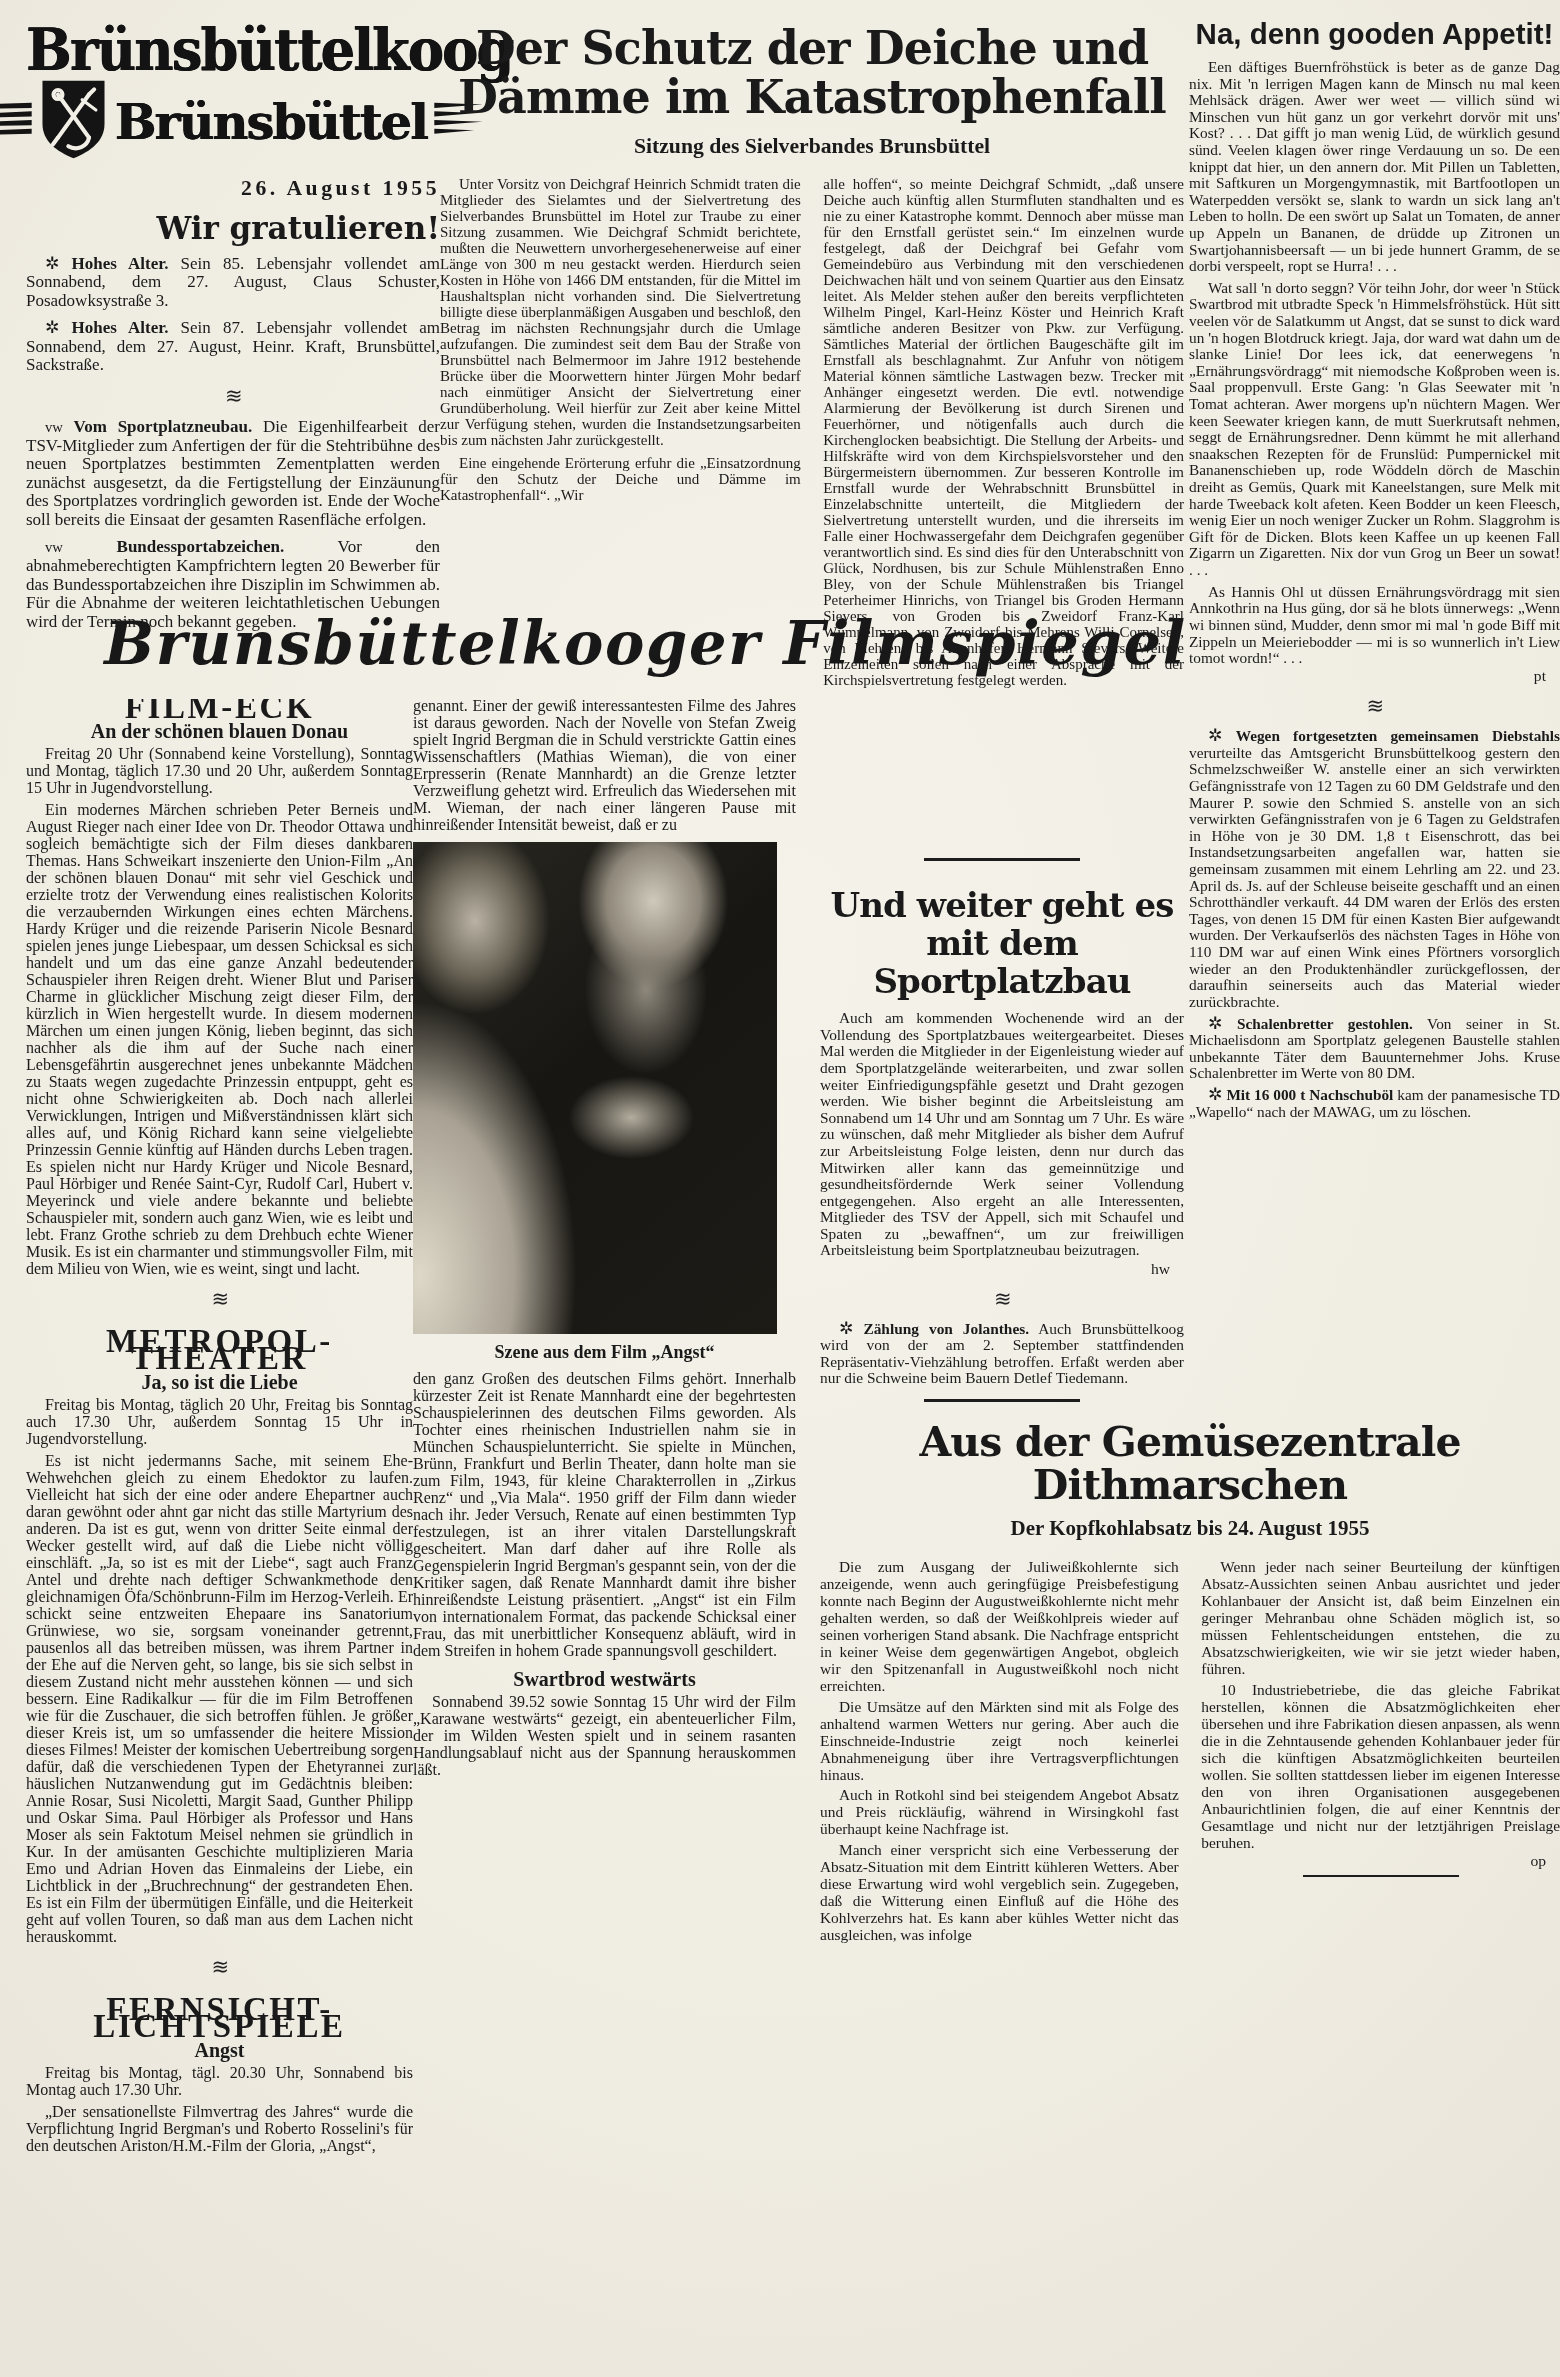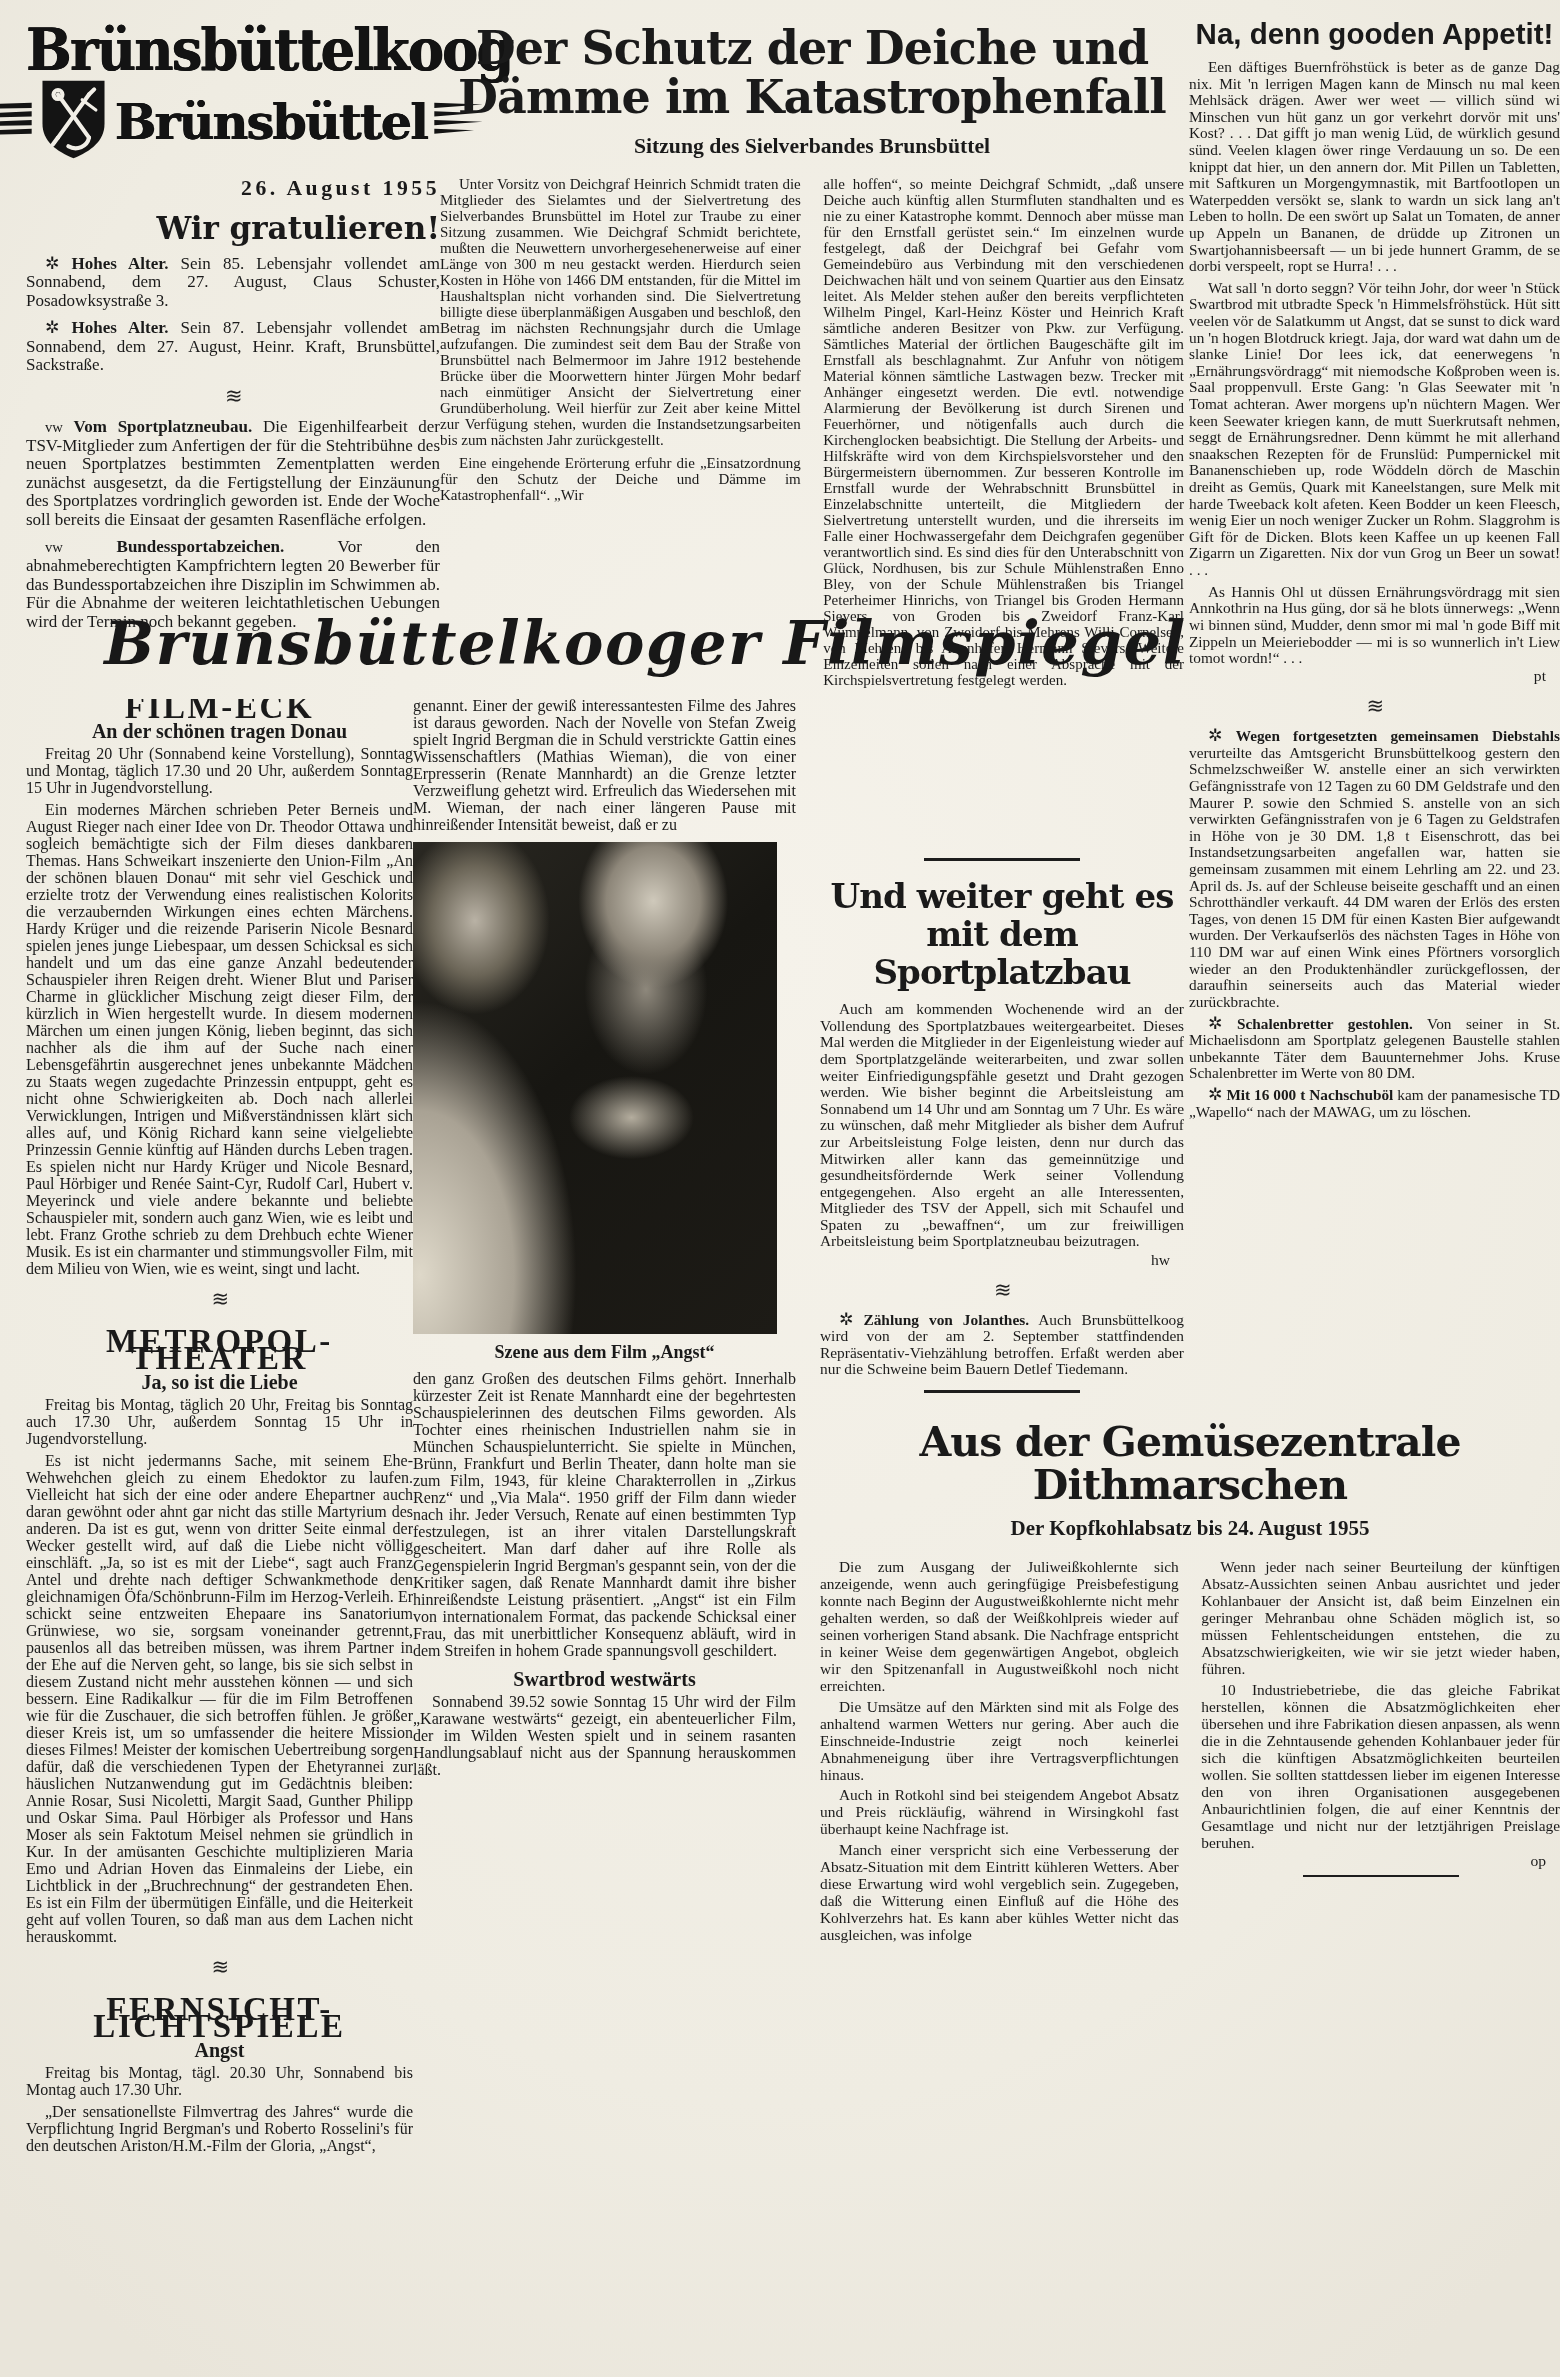--- a/index.html
+++ b/index.html
@@ -68,21 +68,21 @@
      radial-gradient(ellipse 208px 364px at 2% 88%, #ded8c9 0%, #a9a294 45%, rgba(20,20,18,0) 75%),
      radial-gradient(ellipse 78px 52px at 60% 56%, #b4ad9e 0%, rgba(20,20,18,0) 80%),
      linear-gradient(140deg, #2a2822 0%, #171612 45%, #1d1b16 100%);
   }
   .caption{font-weight:bold;font-size:18px;text-align:center;margin-top:10.4px;}
   .sub-mid{font-weight:bold;font-size:20px;text-align:center;margin-top:12px;}
 
   
   #mid-col{left:820px;top:853px;width:364px;font-size:15.4px;line-height:16.6px;}
   .endline{width:156px;height:2.6px;background:#1d1d1d;margin:5.2px auto;}
-  .mid-head{font-family:"DejaVu Serif",serif;font-weight:bold;font-size:34px;line-height:38px;text-align:center;margin-top:16px;letter-spacing:-0.9px;}
+  .mid-head{font-family:"DejaVu Serif",serif;font-weight:bold;font-size:34px;line-height:38px;text-align:center;margin-top:25px;letter-spacing:-0.9px;}
   #mid-col .body{margin-top:10.4px;}
 
   
   #gemuese{left:820px;top:1421px;width:740px;}
   .gem-head{font-family:"DejaVu Serif",serif;font-weight:bold;font-size:41px;line-height:43px;text-align:center;letter-spacing:-0.9px;}
   .gem-sub{font-weight:bold;font-size:21px;text-align:center;margin-top:8.7px;}
   .gem-cols{display:flex;gap:22.5px;margin-top:14px;}
   .gem-col{width:359px;font-size:15.4px;line-height:17px;}
   .gem-col p{margin-top:3.5px;}
 </style>
@@ -192,21 +192,21 @@
       <span class="star">✲</span>
       <span class="b">Mit 16 000 t Nachschuböl</span>
       <span>kam der panamesische TD „Wapello“ nach der MAWAG, um zu löschen.</span>
     </p>
   </div>
 
   <div id="filmspiegel-title" class="abs">Brunsbüttelkooger Filmspiegel</div>
 
   <div id="film-eck" class="abs">
     <div class="kino-head">FILM-ECK</div>
-    <div class="kino-sub">An der schönen tragen Donau</div>
+    <div class="kino-sub">An der schönen blauen Donau</div>
     <p class="jt ind">Freitag 20 Uhr (Sonnabend keine Vorstellung), Sonntag und Montag, täglich 17.30 und 20 Uhr, außerdem Sonntag 15 Uhr in Jugendvorstellung.</p>
     <p class="jt ind">Ein modernes Märchen schrieben Peter Berneis und August Rieger nach einer Idee von Dr. Theodor Ottawa und sogleich bemächtigte sich der Film dieses dankbaren Themas. Hans Schweikart inszenierte den Union-Film „An der schönen blauen Donau“ mit sehr viel Geschick und erzielte trotz der Verwendung eines realistischen Kolorits die verzaubernden Wirkungen eines echten Märchens. Hardy Krüger und die reizende Pariserin Nicole Besnard spielen jenes junge Liebespaar, um dessen Schicksal es sich handelt und um das eine ganze Anzahl bedeutender Schauspieler ihren Reigen dreht. Wiener Blut und Pariser Charme in glücklicher Mischung zeigt dieser Film, der kürzlich in Wien hergestellt wurde. In diesem modernen Märchen um einen jungen König, lieben beginnt, das sich nachher als die ihm auf der Suche nach einer Lebensgefährtin ausgerechnet jenes unbekannte Mädchen zu Staats wegen zugedachte Prinzessin entpuppt, geht es nicht ohne Schwierigkeiten ab. Doch nach allerlei Verwicklungen, Intrigen und Mißverständnissen klärt sich alles auf, und König Richard kann seine vielgeliebte Prinzessin Gennie künftig auf Händen durchs Leben tragen. Es spielen nicht nur Hardy Krüger und Nicole Besnard, Paul Hörbiger und Renée Saint-Cyr, Rudolf Carl, Hubert v. Meyerinck und viele andere bekannte und beliebte Schauspieler mit, sondern auch ganz Wien, wie es leibt und lebt. Franz Grothe schrieb zu dem Drehbuch echte Wiener Musik. Es ist ein charmanter und stimmungsvoller Film, mit dem Milieu von Wien, wie es weint, singt und lacht.</p>
     <div class="wavy">≋</div>
 
     <div class="kino-head sect-gap">METROPOL-THEATER</div>
     <div class="kino-sub">Ja, so ist die Liebe</div>
     <p class="jt ind">Freitag bis Montag, täglich 20 Uhr, Freitag bis Sonntag auch 17.30 Uhr, außerdem Sonntag 15 Uhr in Jugendvorstellung.</p>
     <p class="jt ind">Es ist nicht jedermanns Sache, mit seinem Ehe-Wehwehchen gleich zu einem Ehedoktor zu laufen. Vielleicht hat sich der eine oder andere Ehepartner auch daran gewöhnt oder ahnt gar nicht das stille Martyrium des anderen. Da ist es gut, wenn von dritter Seite einmal der Wecker gestellt wird, auf daß die Liebe nicht völlig einschläft. „Ja, so ist es mit der Liebe“, sagt auch Franz Antel und drehte nach deftiger Schwankmethode den gleichnamigen Öfa/Schönbrunn-Film im Herzog-Verleih. Er schickt seine entzweiten Ehepaare ins Sanatorium Grünwiese, wo sie, sorgsam voneinander getrennt, pausenlos all das betreiben müssen, was ihrem Partner in der Ehe auf die Nerven geht, so lange, bis sie sich selbst in diesem Zustand nicht mehr ausstehen können — und sich bessern. Eine Radikalkur — für die im Film Betroffenen wie für die Zuschauer, die sich betroffen fühlen. Je größer dieser Kreis ist, um so umfassender die heitere Mission dieses Filmes! Meister der komischen Uebertreibung sorgen dafür, daß die verschiedenen Typen der Ehetyrannei zur häuslichen Nutzanwendung gut im Gedächtnis bleiben: Annie Rosar, Susi Nicoletti, Margit Saad, Gunther Philipp und Oskar Sima. Paul Hörbiger als Professor und Hans Moser als sein Faktotum Meisel nehmen sie gründlich in Kur. In der amüsanten Geschichte multiplizieren Maria Emo und Adrian Hoven das Einmaleins der Liebe, ein Lichtblick in der „Bruchrechnung“ der gestrandeten Ehen. Es ist ein Film der übermütigen Einfälle, und die Heiterkeit geht auf vollen Touren, so daß man aus dem Lachen nicht herauskommt.</p>
     <div class="wavy">≋</div>
 

